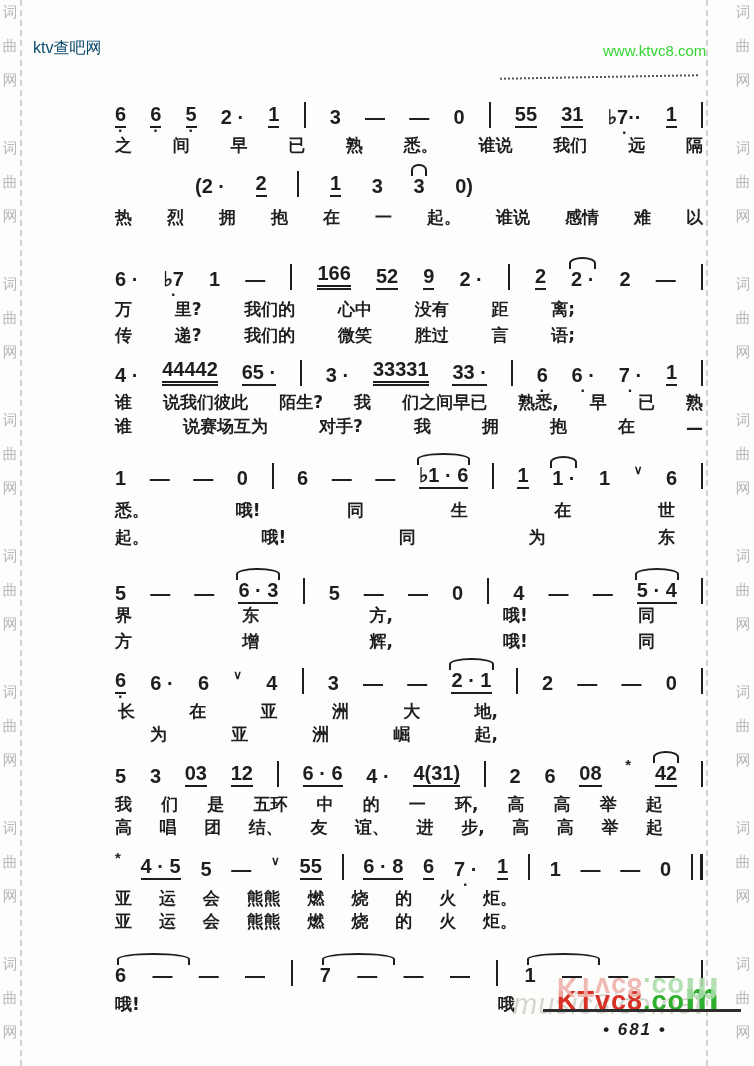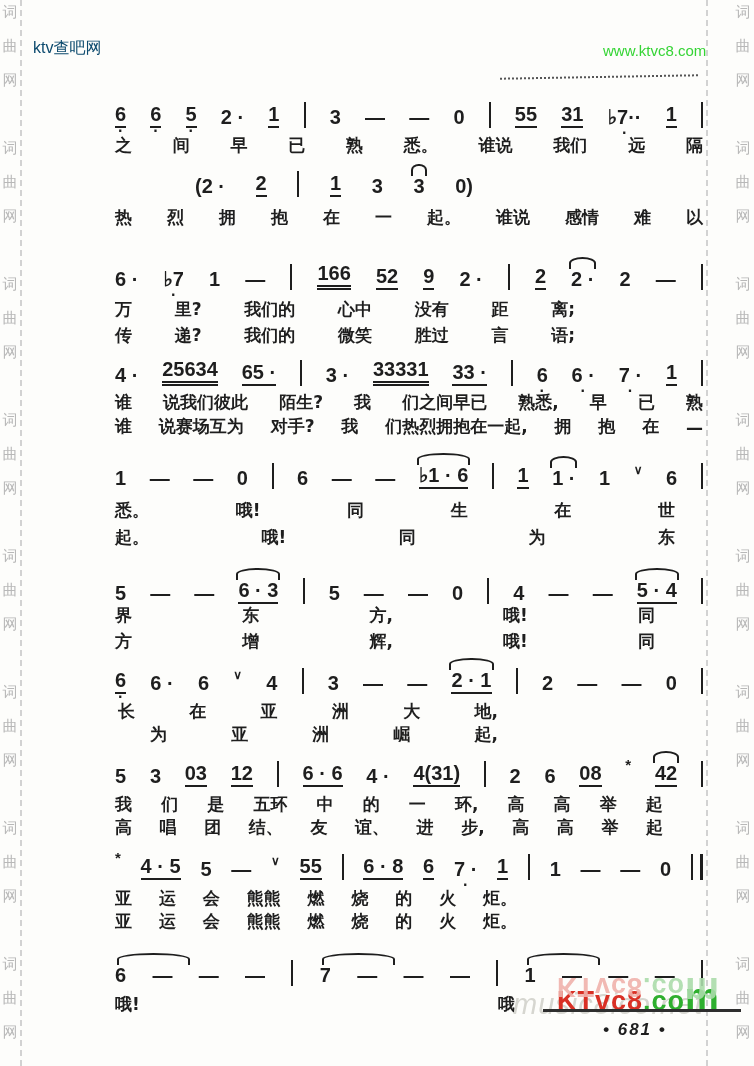--- a/index.html
+++ b/index.html
@@ -215,21 +215,21 @@
         <span class="syl">传</span>
         <span class="syl">递?</span>
         <span class="syl">我们的</span>
         <span class="syl">微笑</span>
         <span class="syl">胜过</span>
         <span class="syl">言</span>
         <span class="syl">语;</span>
       </div>
       <div class="row notes" style="top: 356px; left: 115px; width: 588px;">
         <span class="tok ">4 ·</span>
-        <span class="tok f-u2">25634</span>
+        <span class="tok f-u2">44442</span>
         <span class="tok f-u">65 ·</span>
         <span class="bar"></span>
         <span class="tok ">3 ·</span>
         <span class="tok f-u2">33331</span>
         <span class="tok f-u">33 ·</span>
         <span class="bar"></span>
         <span class="tok f-d">6</span>
         <span class="tok f-d">6 ·</span>
         <span class="tok f-d">7 ·</span>
         <span class="tok f-u">1</span>
@@ -244,21 +244,20 @@
         <span class="syl">熟悉,</span>
         <span class="syl">早</span>
         <span class="syl">已</span>
         <span class="syl">熟</span>
       </div>
       <div class="row lyric" style="top: 415px; left: 115px; width: 588px;">
         <span class="syl">谁</span>
         <span class="syl">说赛场互为</span>
         <span class="syl">对手?</span>
         <span class="syl">我</span>
-        <span class="syl">们热烈拥抱在一起,</span>
         <span class="syl">拥</span>
         <span class="syl">抱</span>
         <span class="syl">在</span>
         <span class="syl">—</span>
       </div>
       <div class="row notes" style="top: 459px; left: 115px; width: 588px;">
         <span class="tok ">1</span>
         <span class="tok ">—</span>
         <span class="tok ">—</span>
         <span class="tok ">0</span>

